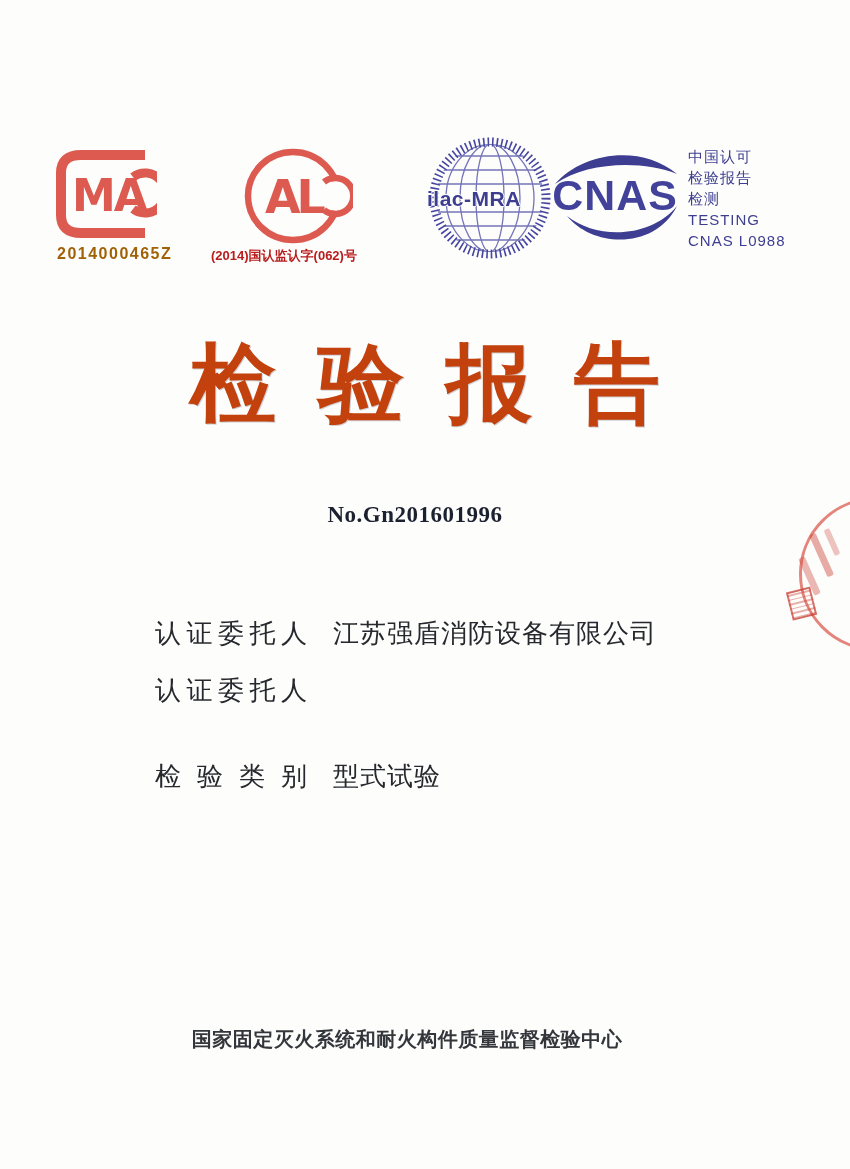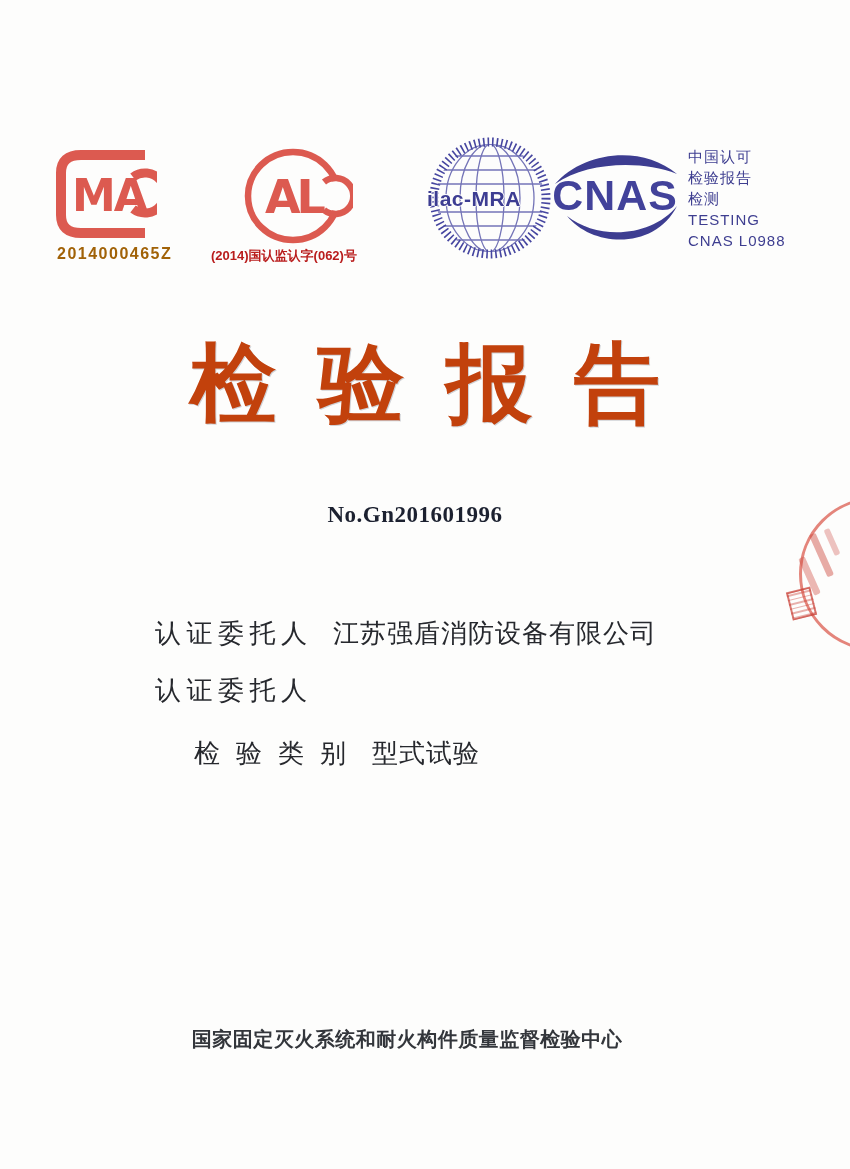--- a/index.html
+++ b/index.html
@@ -50,21 +50,21 @@
   .report-no{
     position:absolute;left:-10px;top:502px;width:850px;text-align:center;
     font-family:"Liberation Serif",serif;font-weight:bold;
     font-size:23px;color:#1c2130;letter-spacing:0.5px;
   }
   
   .field-row{position:absolute;left:155px;display:flex;white-space:nowrap;
     color:#26282d;font-size:26px;font-weight:500;}
   .field-row.r0{top:616px;}
   .field-row.r1{top:673px;}
-  .field-row.r2{top:736px;margin-left:39px;}
+  .field-row.r2{top:759px;}
   .field-label{display:inline-block;width:152px;text-align:justify;text-align-last:justify;}
   .field-value{margin-left:26px;letter-spacing:1px;text-align:right;}
   
   .stamp-circle{
     position:absolute;left:799px;top:497px;width:148px;height:148px;
     border:3px solid rgba(219,92,80,0.75);border-radius:50%;
   }
   .stamp-bar{position:absolute;background:rgba(205,70,60,0.45);border-radius:2px;}
   .stamp-bar.b1{left:818px;top:532px;width:7px;height:46px;transform:rotate(-24deg);}
   .stamp-bar.b2{left:806px;top:556px;width:7px;height:40px;transform:rotate(-24deg);opacity:.85;}

